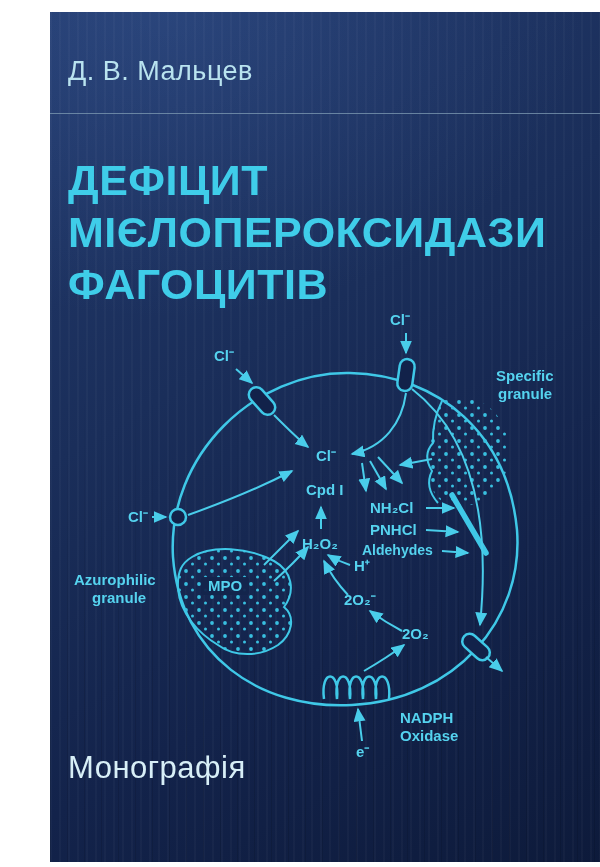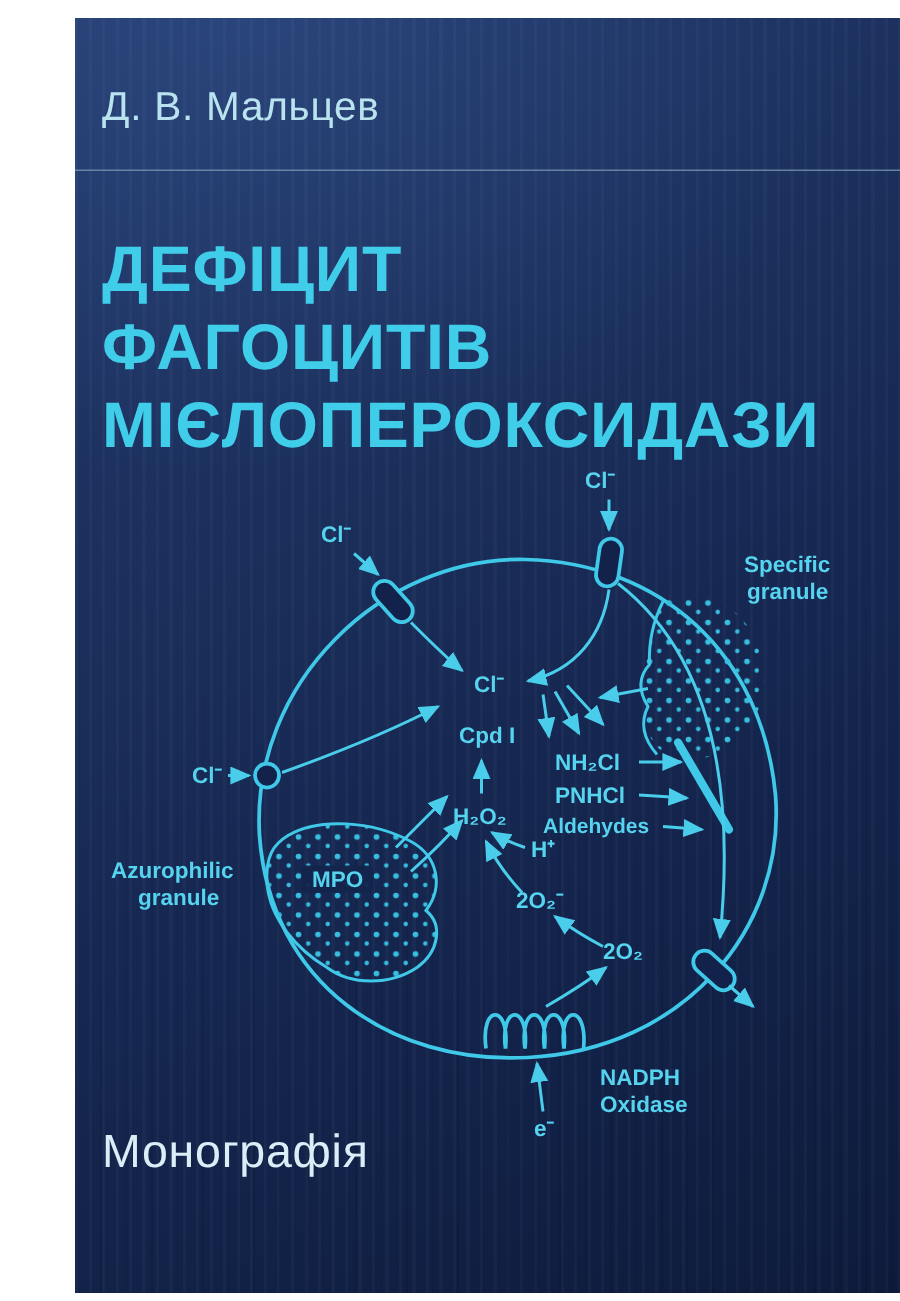--- a/index.html
+++ b/index.html
@@ -31,22 +31,22 @@
 <div class="photo">
   <div class="cover">
     <div class="streaks"></div>
     <div class="drips"></div>
 
     <div class="author">Д. В. Мальцев</div>
     <div class="divider"></div>
 
     <div class="title">
       <div>ДЕФІЦИТ</div>
+      <div>МІЄЛОПЕРОКСИДАЗИ</div>
       <div>ФАГОЦИТІВ</div>
-      <div>МІЄЛОПЕРОКСИДАЗИ</div>
     </div>
 
     <svg class="diagram" viewBox="0 0 600 470" width="600" height="470">
       <defs>
         <marker id="arw" markerWidth="8" markerHeight="7" refX="6.2" refY="3" orient="auto">
           <path d="M0,0 L7,3 L0,6 Z" fill="#49cdea"></path>
         </marker>
         <pattern id="dots" width="13" height="13" patternUnits="userSpaceOnUse">
           <circle cx="3" cy="3" r="1.9" fill="#38bfe0"></circle>
           <circle cx="9.5" cy="9" r="1.5" fill="#38bfe0"></circle>

